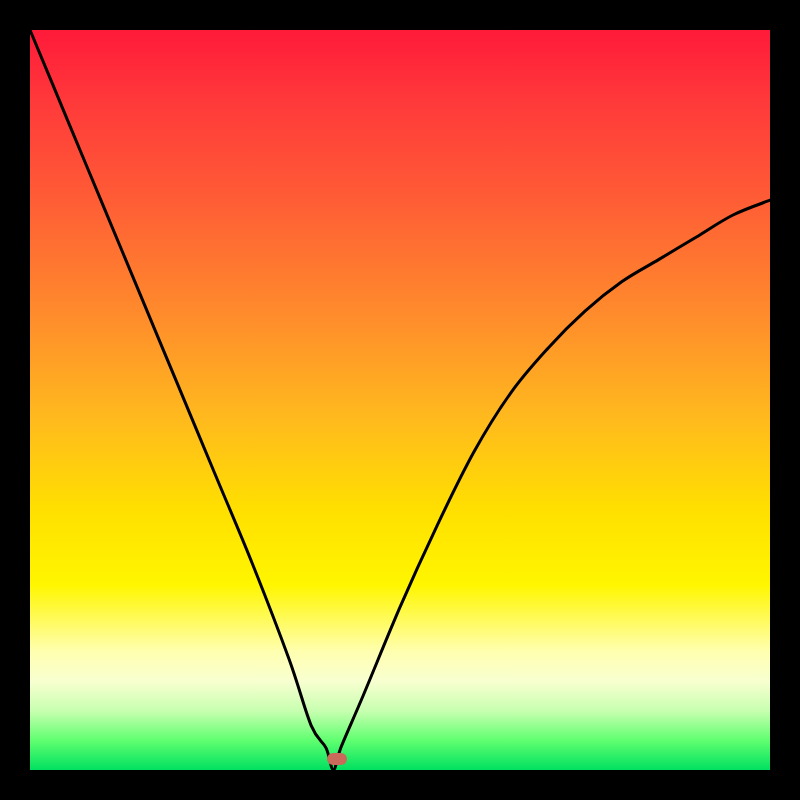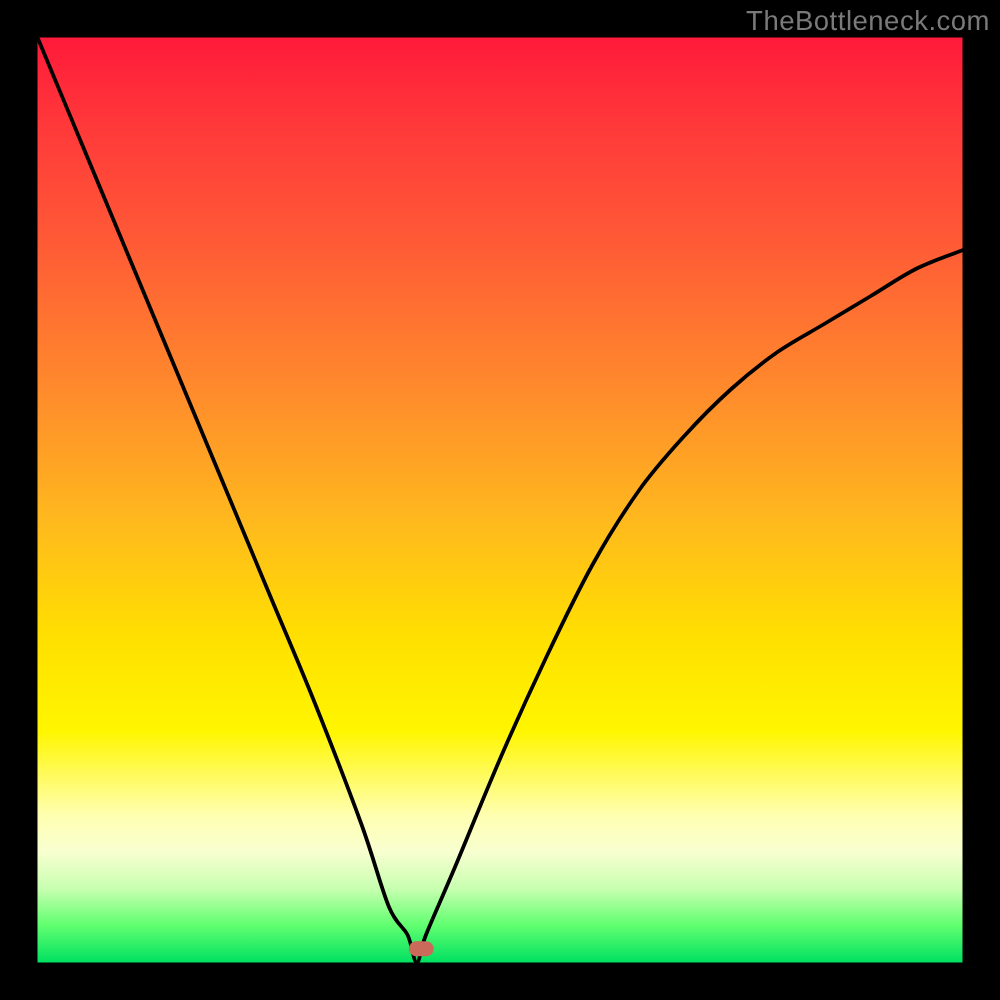--- a/index.html
+++ b/index.html
@@ -68,14 +68,13 @@
 </head>
 <body>
 
 <div class="frame">
   <div class="plot-area">
     <svg class="curve" viewBox="0 0 740 740" preserveAspectRatio="none">
       <path id="curve-path" fill="none" stroke="#000000" stroke-width="3" stroke-linejoin="round" stroke-linecap="round" d="M 0 0 C 6.2 14.8, 24.7 59.2, 37.0 88.8 C 49.3 118.4, 61.7 148.0, 74.0 177.6 C 86.3 207.2, 98.7 236.8, 111.0 266.4 C 123.3 296.0, 135.7 325.6, 148.0 355.2 C 160.3 384.8, 172.7 414.4, 185.0 444.0 C 197.3 473.6, 209.7 502.0, 222.0 532.8 C 234.3 563.6, 249.1 601.9, 259.0 629.0 C 268.9 656.1, 275.0 680.8, 281.2 695.6 C 287.4 710.4, 292.3 710.4, 296.0 717.8 C 299.7 725.2, 300.9 740.0, 303.4 740.0 C 305.9 740.0, 305.9 730.1, 310.8 717.8 C 315.7 705.5, 323.1 689.4, 333.0 666.0 C 342.9 642.6, 357.7 605.6, 370.0 577.2 C 382.3 548.8, 394.7 521.7, 407.0 495.8 C 419.3 469.9, 431.7 444.0, 444.0 421.8 C 456.3 399.6, 468.7 379.9, 481.0 362.6 C 493.3 345.3, 505.7 331.8, 518.0 318.2 C 530.3 304.6, 542.7 292.3, 555.0 281.2 C 567.3 270.1, 579.7 260.2, 592.0 251.6 C 604.3 243.0, 616.7 236.8, 629.0 229.4 C 641.3 222.0, 653.7 214.6, 666.0 207.2 C 678.3 199.8, 690.7 191.2, 703.0 185.0 C 715.3 178.8, 733.8 172.7, 740.0 170.2"></path>
     </svg>
     <div id="marker" class="marker" style="left: 307.1px; top: 728.9px; background: rgb(201, 106, 90);"></div>
   </div>
-  <div class="watermark">TheBottleneck.com</div>
 </div>
 
 </body></html>

